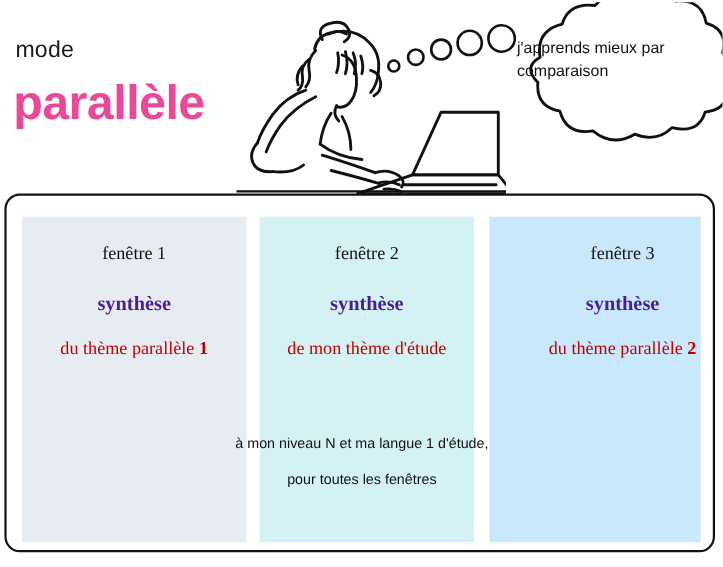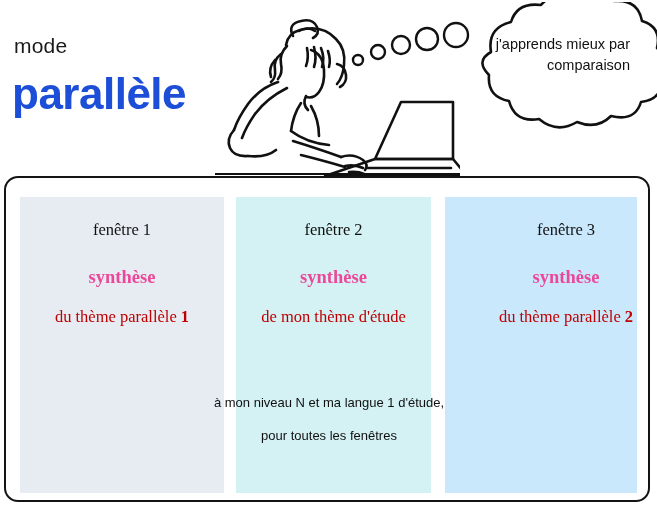--- a/index.html
+++ b/index.html
@@ -32,21 +32,21 @@
     letter-spacing: 0.2px;
     white-space: nowrap;
   }
 
   #mode-title {
     position: absolute;
     left: 12px; top: 68px;
     font-size: 44px;
     line-height: 52px;
     font-weight: bold;
-    color: #1d4ed8;
+    color: #ec4899;
     letter-spacing: -0.5px;
     white-space: nowrap;
   }
 
   
   #illustration {
     position: absolute;
     left: 215px; top: -2px;
     width: 245px; height: 180px;
   }
@@ -57,21 +57,21 @@
   }
   #thought-bubble {
     position: absolute;
     left: 443px; top: 2px;
     width: 214px; height: 140px;
   }
   #bubble-text {
     position: absolute;
     left: 470px; top: 34px;
     width: 160px;
-    text-align: right;
+    text-align: left;
     font-size: 14.5px;
     line-height: 21px;
     color: #111111;
   }
 
   
   #main-box {
     position: absolute;
     left: 4px; top: 176px;
     width: 646px; height: 326px;
@@ -104,21 +104,21 @@
   .window-label {
     font-size: 16.5px;
     line-height: 22px;
     color: #111111;
     margin-top: 22px;
   }
   .synthese {
     font-size: 18.5px;
     line-height: 24px;
     font-weight: bold;
-    color: #ec4899;
+    color: #4c1d95;
     margin-top: 24px;
   }
   .subject {
     font-size: 16.5px;
     line-height: 25px;
     color: #c00000;
     margin-top: 15px;
     padding: 0 4px;
   }
   .subject b { font-weight: bold; }

